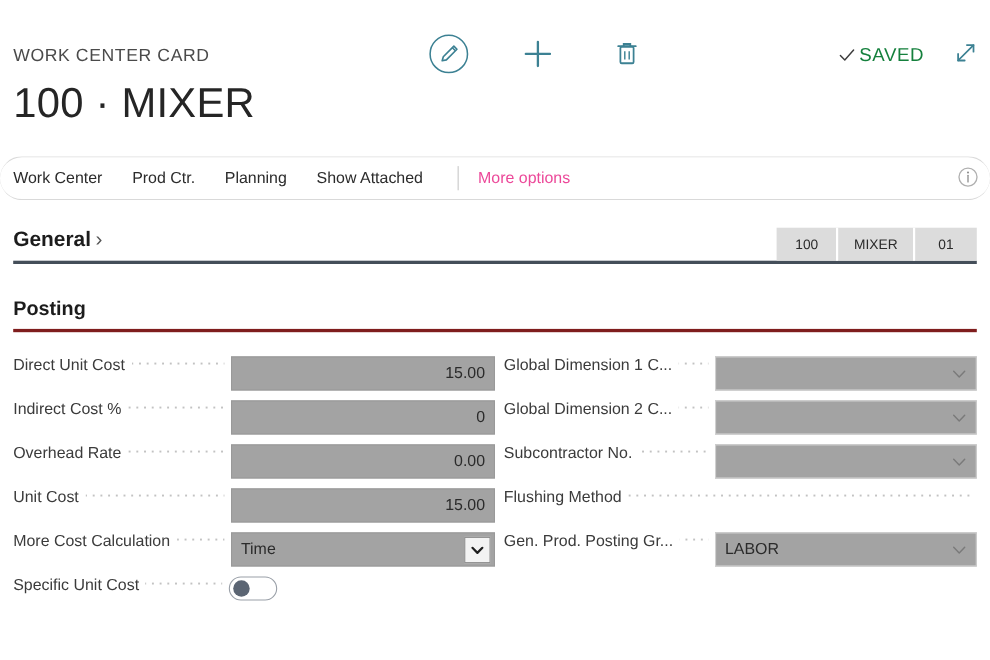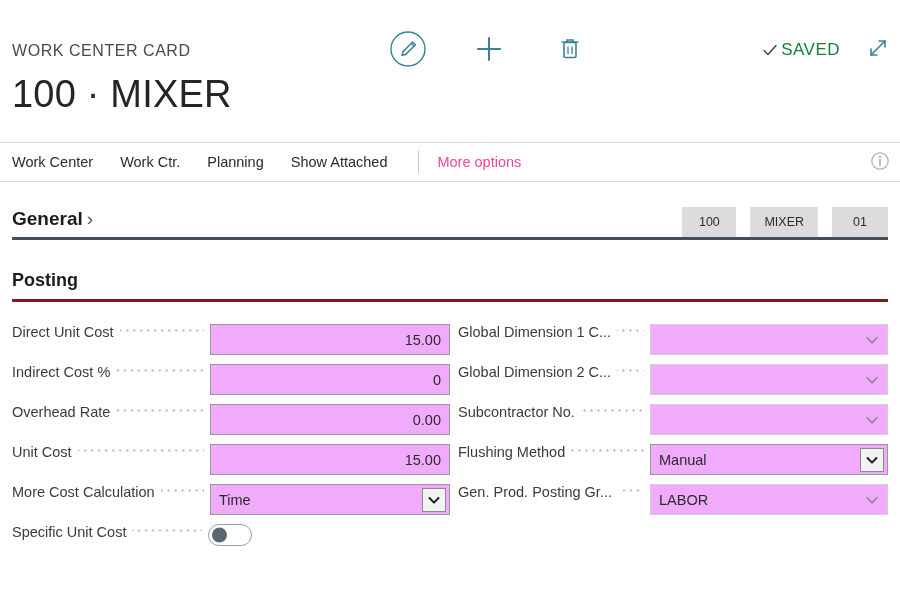--- a/index.html
+++ b/index.html
@@ -72,20 +72,21 @@
   
   .tabbar {
     position: relative;
     height: 40px;
     border-top: 1px solid #d9d9d9;
     border-bottom: 1px solid #d9d9d9;
     display: flex;
     align-items: center;
     padding: 0 12px;
     margin: 2px 0 0 0;
+    border-radius: 20px;
   }
   .tab {
     font-size: 14.5px;
     color: #2b2b2b;
     padding: 0 15px 0 0;
     margin-right: 12px;
     cursor: pointer;
     white-space: nowrap;
   }
   .tab:first-child { padding-left: 0; }
@@ -137,21 +138,20 @@
   }
   .chip {
     background: #dcdcdc;
     color: #2b2b2b;
     font-size: 12.5px;
     display: flex; align-items: center; justify-content: center;
     padding: 0 14px;
     min-width: 56px;
     border-right: 2px solid #ffffff;
     cursor: pointer;
-    margin-left: 12px;
   }
   .chip:last-child { border-right: none; }
 
   
   .posting-head {
     margin: 30px 12px 0 12px;
     font-size: 18px;
     font-weight: 700;
     color: #1c1c1c;
     padding-bottom: 8px;
@@ -186,21 +186,21 @@
     background-size: 7px 7px;
     background-position: center bottom 4px;
     background-repeat: repeat-x;
     min-width: 8px;
   }
 
   .field {
     position: relative;
     flex: 0 0 auto;
     height: 31px;
-    background: #f0abfc;
+    background: #a3a3a3;
     display: flex;
     align-items: center;
   }
   .field.strong { border: 1px solid #999999; }
   .field.light  { border: 1px solid #d0d0d0; }
 
   .field .val {
     font-size: 14.5px;
     color: #2b2b2b;
     padding: 0 8px;
@@ -307,21 +307,21 @@
         <path d="M5 19 L19 5" stroke="#3c8193" stroke-width="1.6" stroke-linecap="round"></path>
         <path d="M13 5 H19 V11" fill="none" stroke="#3c8193" stroke-width="1.6" stroke-linecap="round" stroke-linejoin="round"></path>
         <path d="M11 19 H5 V13" fill="none" stroke="#3c8193" stroke-width="1.6" stroke-linecap="round" stroke-linejoin="round"></path>
       </svg>
     </span>
   </div>
 </div>
 
 <div class="tabbar">
   <div class="tab">Work Center</div>
-  <div class="tab">Work Ctr.</div>
+  <div class="tab">Prod Ctr.</div>
   <div class="tab">Planning</div>
   <div class="tab">Show Attached</div>
   <div class="tab-sep"></div>
   <div class="tab-more">More options</div>
   <div class="info-btn">
     <span>
       <svg width="20" height="20" viewBox="0 0 20 20">
         <circle cx="10" cy="10" r="8.2" fill="none" stroke="#b0b0b0" stroke-width="1.2"></circle>
         <circle cx="10" cy="5.8" r="0.95" fill="#8d8d8d"></circle>
         <path d="M10 8.4 V14.4" stroke="#8d8d8d" stroke-width="1.2" stroke-linecap="round"></path>
@@ -440,28 +440,20 @@
           <svg width="14" height="14" viewBox="0 0 14 14">
             <path d="M2 4.6 L7 9.8 L12 4.6" fill="none" stroke="#7a7a7a" stroke-width="1.3" stroke-linecap="round" stroke-linejoin="round"></path>
           </svg>
         </span>
       </div>
     </div>
 
     <div class="row">
       <div class="lbl">Flushing Method</div>
       <div class="leader"></div>
-      <div class="field strong">
-        <div class="val txt">Manual</div>
-        <div class="chev-boxed">
-          <svg width="14" height="14" viewBox="0 0 14 14">
-            <path d="M2.5 5 L7 9.6 L11.5 5" fill="none" stroke="#1f1f1f" stroke-width="2" stroke-linecap="round" stroke-linejoin="round"></path>
-          </svg>
-        </div>
-      </div>
     </div>
 
     <div class="row">
       <div class="lbl">Gen. Prod. Posting Gr...</div>
       <div class="leader"></div>
       <div class="field light">
         <div class="val txt">LABOR</div>
         <span class="chev-plain">
           <svg width="14" height="14" viewBox="0 0 14 14">
             <path d="M2 4.6 L7 9.8 L12 4.6" fill="none" stroke="#7a7a7a" stroke-width="1.3" stroke-linecap="round" stroke-linejoin="round"></path>

